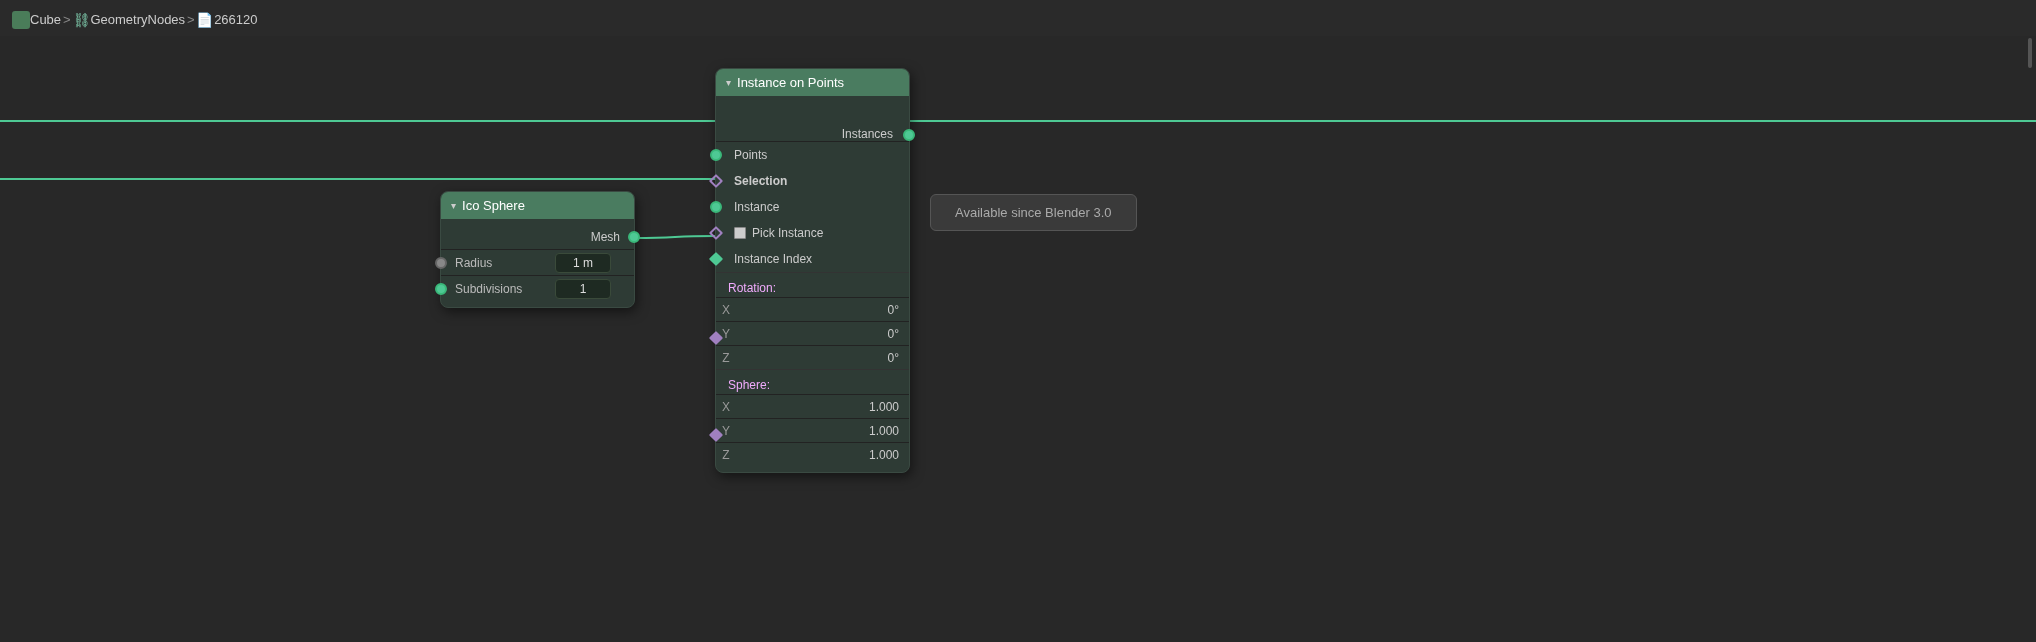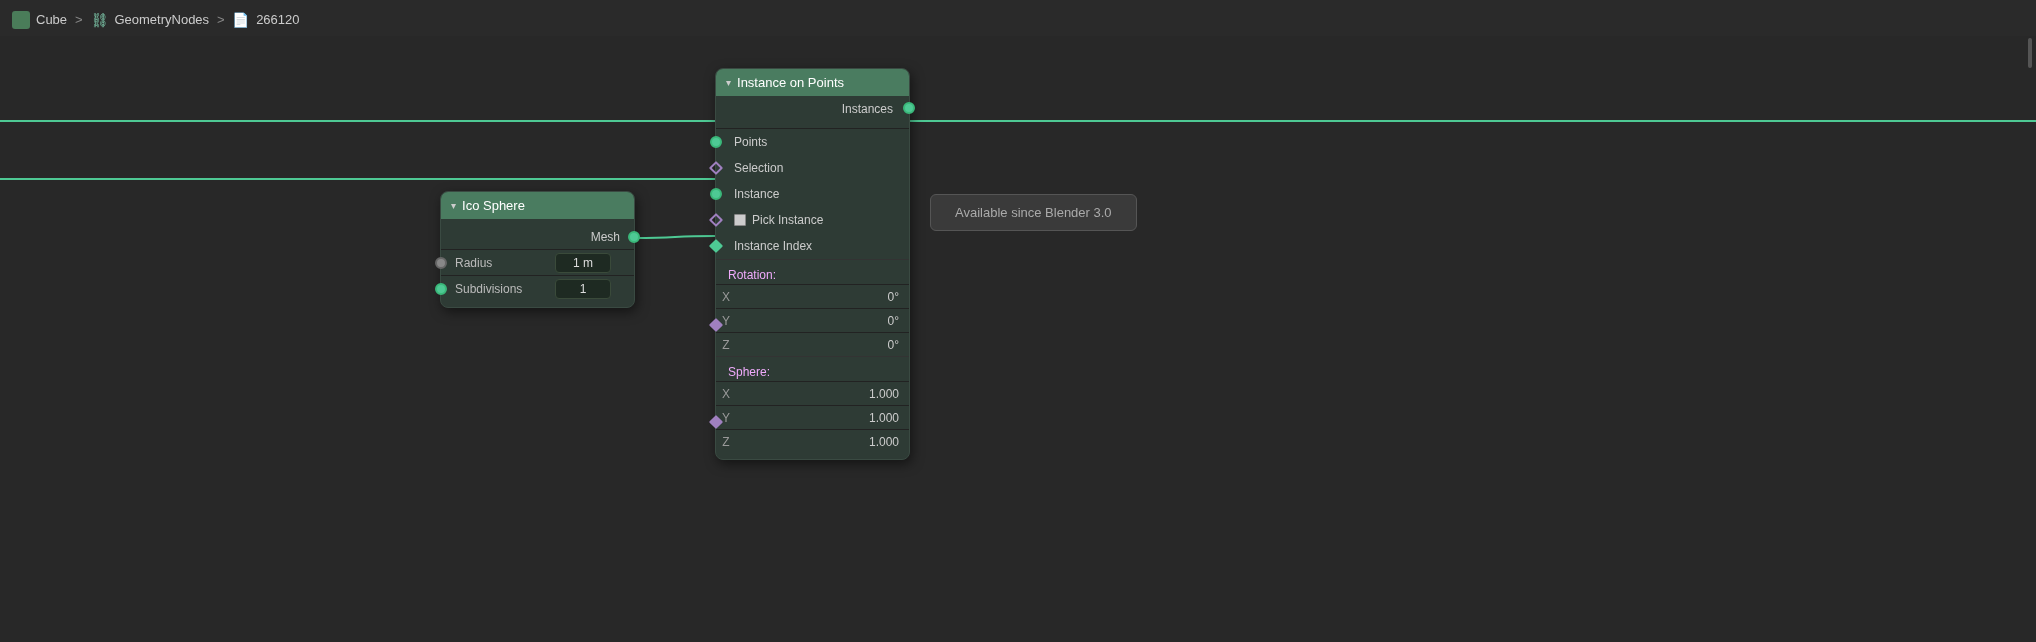--- a/index.html
+++ b/index.html
@@ -13,21 +13,20 @@
       position: relative;
     }
 
     
     #topbar {
       background: #2a2a2a;
       height: 40px;
       display: flex;
       align-items: center;
       padding: 0 12px;
-      gap: 6px;
       border-bottom: 1px solid #111;
     }
     .topbar-icon {
       width: 18px;
       height: 18px;
       background: #4a7c59;
       border-radius: 3px;
       display: inline-block;
     }
     .topbar-sep {
@@ -176,25 +175,26 @@
       position: relative;
     }
     .iop-input-row label {
       color: #ccc;
       font-size: 12px;
       padding-left: 18px;
       flex: 1;
     }
     .iop-output-row {
       display: flex;
-      align-items: flex-start;
+      align-items: flex-end;
       height: 26px;
       justify-content: flex-end;
       padding-right: 16px;
       position: relative;
+      margin-top: 13px;
     }
     .iop-output-row label {
       color: #ccc;
       font-size: 12px;
     }
 
     .checkbox-box {
       width: 12px;
       height: 12px;
       border: 1px solid #888;
@@ -316,21 +316,21 @@
         <div class="socket green right" style="right:-6px;"></div>
       </div>
 
       <div style="border-top:1px solid #222;"></div>
 
       <div class="iop-input-row" style="position:relative;">
         <div class="socket green left" style="left:-6px;"></div>
         <label>Points</label>
       </div>
 
-      <div class="iop-input-row" style="position:relative;">
+      <div class="iop-input-row" style="position:relative;font-weight:bold;">
         <div style="position:absolute;left:-5px;width:10px;height:10px;background:transparent;border:2px solid #a080c0;transform:rotate(45deg);border-radius:1px;"></div>
         <label>Selection</label>
       </div>
 
       <div class="iop-input-row" style="position:relative;">
         <div class="socket green left" style="left:-6px;"></div>
         <label>Instance</label>
       </div>
 
       <div class="iop-input-row" style="position:relative;">

